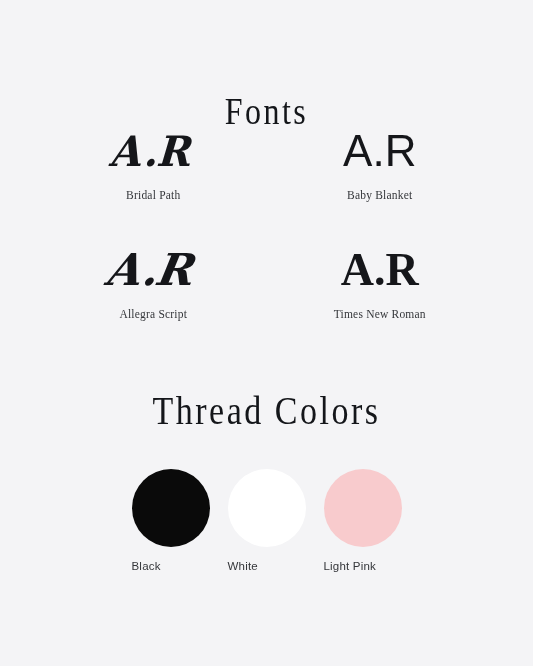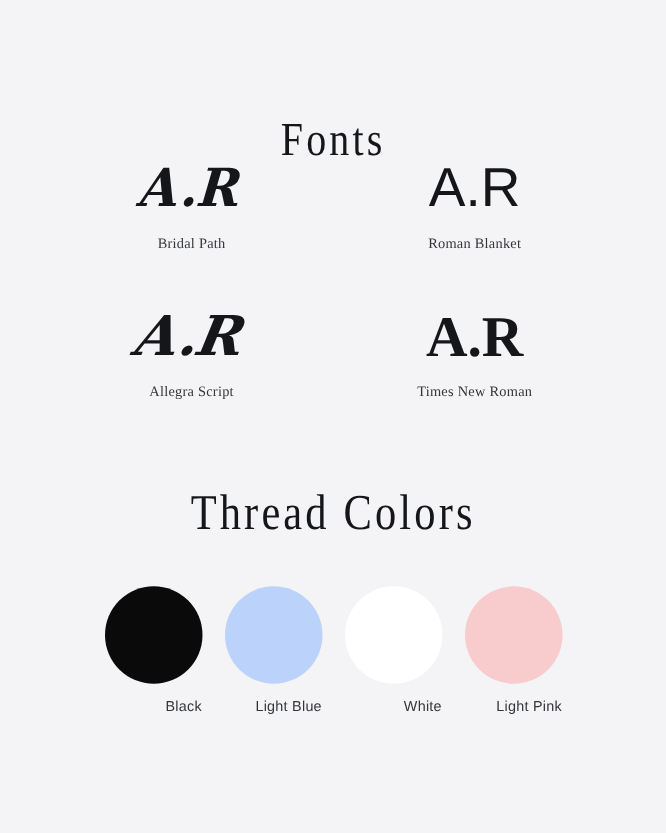--- a/index.html
+++ b/index.html
@@ -115,21 +115,21 @@
     display: flex;
     justify-content: center;
     align-items: flex-start;
     gap: 18px;
     margin-top: 44px;
   }
   .swatch-cell {
     width: 78px;
     display: flex;
     flex-direction: column;
-    align-items: flex-end;
+    align-items: flex-start;
   }
   .swatch {
     width: 78px;
     height: 78px;
     border-radius: 50%;
   }
   .swatch-label {
     margin-top: 13px;
     font-size: 11.5px;
     color: #34363a;
@@ -148,21 +148,21 @@
 
     <div class="fonts-grid">
 
       <div class="font-cell">
         <div class="monogram mono-bridal">A.R</div>
         <div class="font-name">Bridal Path</div>
       </div>
 
       <div class="font-cell">
         <div class="monogram mono-baby">A.R</div>
-        <div class="font-name">Roman Blanket</div>
+        <div class="font-name">Baby Blanket</div>
       </div>
 
       <div class="font-cell">
         <div class="monogram mono-allegra">A.R</div>
         <div class="font-name">Allegra Script</div>
       </div>
 
       <div class="font-cell">
         <div class="monogram mono-times">A.R</div>
         <div class="font-name">Times New Roman</div>
@@ -174,24 +174,20 @@
   <section class="colors-section">
     <div class="section-title colors-title">Thread Colors</div>
 
     <div class="colors-row">
 
       <div class="swatch-cell">
         <div class="swatch" style="background: rgb(10, 10, 10);"></div>
         <div class="swatch-label">Black</div>
       </div>
 
-      <div class="swatch-cell">
-        <div class="swatch" style="background: rgb(187, 211, 250);"></div>
-        <div class="swatch-label">Light Blue</div>
-      </div>
 
 
       <div class="swatch-cell">
         <div class="swatch" style="background: rgb(255, 255, 255);"></div>
         <div class="swatch-label">White</div>
       </div>
 
       <div class="swatch-cell">
         <div class="swatch" style="background: rgb(248, 203, 205);"></div>
         <div class="swatch-label">Light Pink</div>

